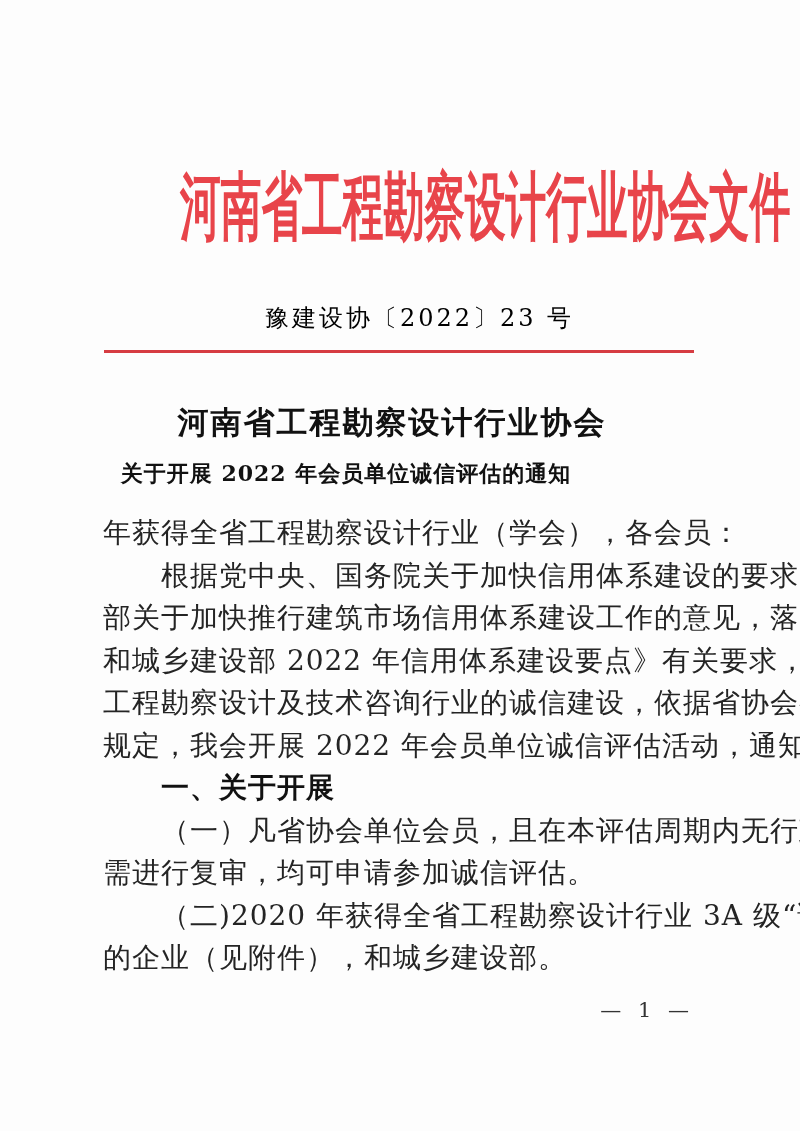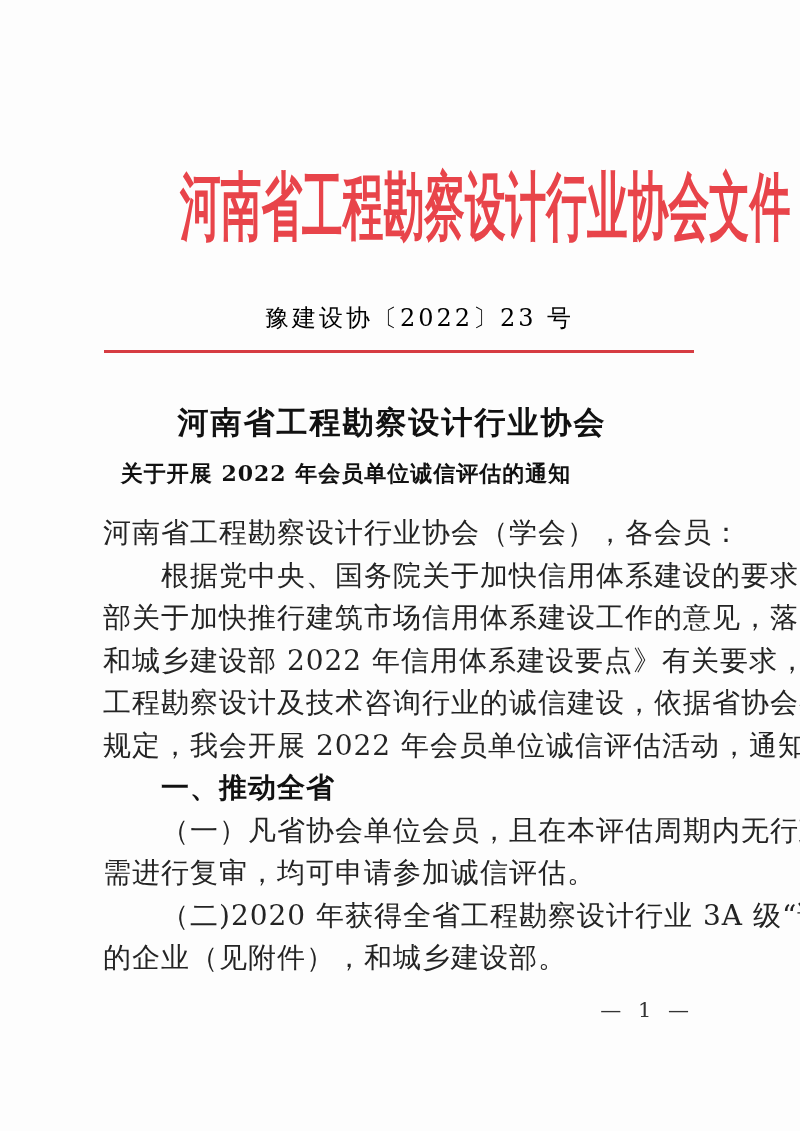--- a/index.html
+++ b/index.html
@@ -104,27 +104,27 @@
   <div class="doc-number">豫建设协〔2022〕23 号</div>
 
   <div class="red-rule"></div>
 
   <div class="doc-title-1">河南省工程勘察设计行业协会</div>
 
   <div class="doc-title-2">关于开展 2022 年会员单位诚信评估的通知</div>
 
   <div class="body-text">
 
-  <p class="body-line">河南省工程勘察设计行业协会（学会），各会员：</p>
+  <p class="body-line">年获得全省工程勘察设计行业（学会），各会员：</p>
       <p class="body-line indent">根据党中央、国务院关于加快信用体系建设的要求以及建设</p>
       <p class="body-line">部关于加快推行建筑市场信用体系建设工作的意见，落实《住房</p>
       <p class="body-line">和城乡建设部 2022 年信用体系建设要点》有关要求，推动全省</p>
       <p class="body-line">工程勘察设计及技术咨询行业的诚信建设，依据省协会有关文件</p>
       <p class="body-line">规定，我会开展 2022 年会员单位诚信评估活动，通知如下：</p>
-      <p class="body-line indent bold">一、推动全省</p>
+      <p class="body-line indent bold">一、关于开展</p>
       <p class="body-line indent">（一）凡省协会单位会员，且在本评估周期内无行政处罚及</p>
       <p class="body-line">需进行复审，均可申请参加诚信评估。</p>
       <p class="body-line indent">（二)2020 年获得全省工程勘察设计行业 3A 级“诚信单位”</p>
       <p class="body-line">的企业（见附件），和城乡建设部。</p>
     </div>
 
   <div class="page-number">— 1 —</div>
 
 </div>
 

